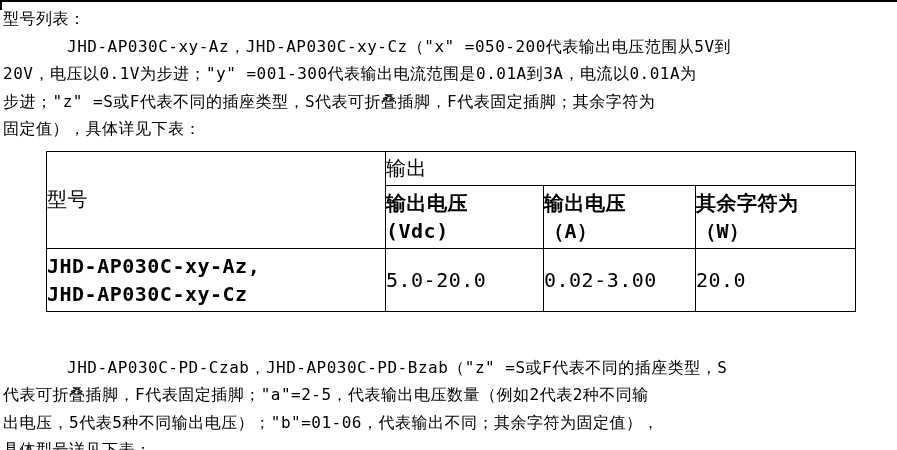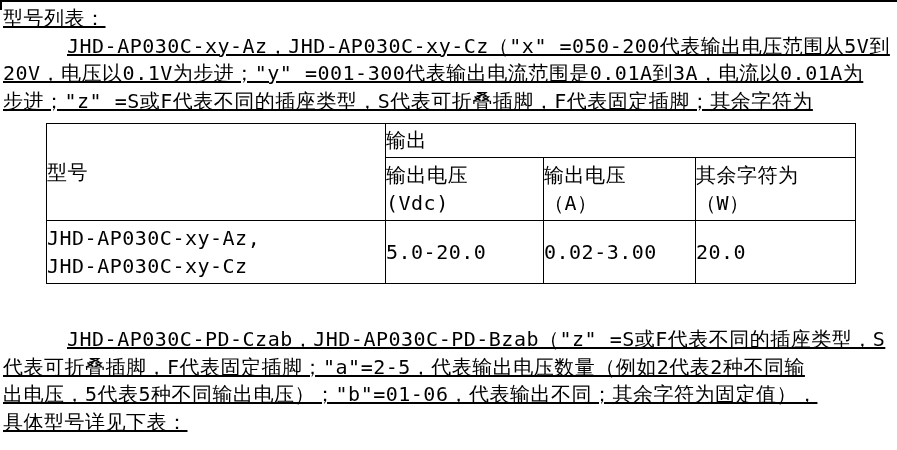--- a/index.html
+++ b/index.html
@@ -23,24 +23,23 @@
     top: 0; left: 0;
     width: 2px; height: 10px;
     background: #000000;
   }
   .doc {
     padding: 5px 0 0 3px;
   }
   .line {
     height: 27.5px;
     line-height: 27.5px;
-    font-size: 20px;
+    font-size: 16px;
     white-space: nowrap;
     letter-spacing: 0.5px;
-    text-decoration: underline;
   }
   .indent { text-indent: 64px; }
 
   table.spec {
     border-collapse: collapse;
     margin: 8px 0 0 43px;
     table-layout: fixed;
   }
   table.spec td {
     border: 1.5px solid #000000;
@@ -50,37 +49,38 @@
     padding: 0;
     letter-spacing: 0.5px;
   }
   .col-model { width: 339px; }
   .col-v { width: 158px; }
   .col-a { width: 152px; }
   .col-w { width: 160px; }
   tr.r-group td { height: 33px; }
   tr.r-sub td { height: 62px; }
   tr.r-data td { height: 62px; }
-  .cell-line { line-height: 28px; }
+  .cell-line { line-height: 28px; font-weight: bold; }
   .para2 { margin-top: 42px; }
 </style>
 </head>
 <body>
 
 <div class="top-rule"></div>
 <div class="top-left-tick"></div>
 
 <div class="doc">
 
   <div class="line">型号列表：</div>
 
   <div>
     <div class="line indent">JHD-AP030C-xy-Az，JHD-AP030C-xy-Cz（"x" =050-200代表输出电压范围从5V到</div>
     <div class="line">20V，电压以0.1V为步进；"y" =001-300代表输出电流范围是0.01A到3A，电流以0.01A为</div>
     <div class="line">步进；"z" =S或F代表不同的插座类型，S代表可折叠插脚，F代表固定插脚；其余字符为</div>
+    <div class="line">固定值），具体详见下表：</div>
   </div>
 
   <table class="spec">
     <colgroup>
       <col class="col-model">
       <col class="col-v">
       <col class="col-a">
       <col class="col-w">
     </colgroup>
     <tbody>

